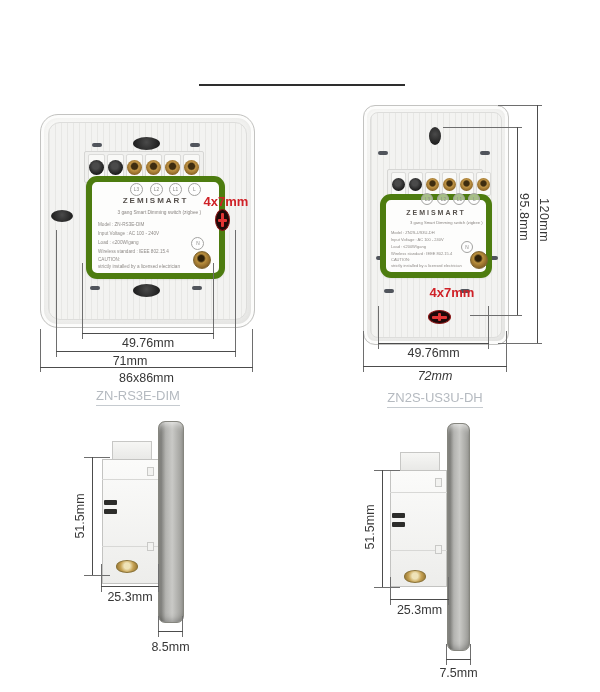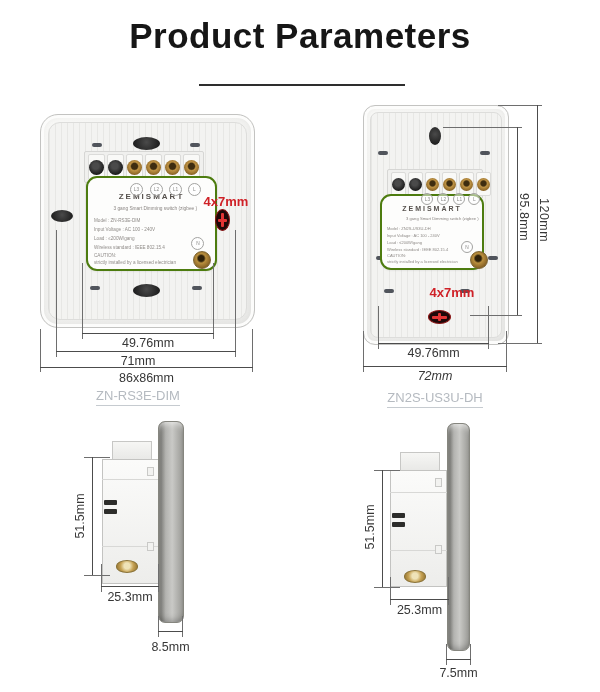--- a/index.html
+++ b/index.html
@@ -22,21 +22,21 @@
   .slotmark{position:absolute;width:10px;height:4px;background:#343842;border-radius:2px;opacity:.85;}
   .tstrip{position:absolute;display:flex;background:#f0f0ee;border:1px solid #d6d6d4;border-radius:2px;padding:2px;box-sizing:border-box;}
   .tcell{flex:1;margin:0 1px;background:#f9f9f7;border:1px solid #dbdbd9;border-radius:2px;
          display:flex;align-items:center;justify-content:center;}
   .screw{border-radius:50%;}
   .screw.black{background:radial-gradient(circle at 45% 40%, #4a4a4a 0 25%, #161616 75%);}
   .screw.brass{background:radial-gradient(circle at 50% 42%, #3e2d10 0 26%, #c09445 38%, #8a6426 72%, #65491b);}
   .tcircle{position:absolute;border:1px solid #a3a3a1;border-radius:50%;color:#8d8d8b;background:rgba(255,255,255,.5);
            display:flex;align-items:center;justify-content:center;}
   .tcircle span{font-size:8px;transform:scale(.6);white-space:nowrap;}
-  .specpanel{position:absolute;background:#fdfdfc;border:2px solid #4d7c0f;border-radius:11px;
+  .specpanel{position:absolute;background:#fdfdfc;border:6px solid #4d7c0f;border-radius:11px;
              box-shadow:0 1px 2px rgba(0,0,0,.06);}
   .brand{position:absolute;left:0;width:100%;text-align:center;font-weight:700;color:#56514d;letter-spacing:2px;}
   .ptype{position:absolute;left:0;width:100%;text-align:center;color:#8a8582;font-size:8px;
          transform:scale(.60);transform-origin:50% 0;white-space:nowrap;}
   .specline{position:absolute;color:#8f8b88;font-size:8px;transform:scale(.58);transform-origin:0 0;white-space:nowrap;}
   .bigscrew{position:absolute;border-radius:50%;border:1px solid #7d6430;
             background:radial-gradient(circle at 45% 40%, #2e2109 0 22%, #b98f3e 36%, #8a6426 70%, #5f4517);}
 
   
   .rednote{position:absolute;text-align:center;font-size:13px;font-weight:700;color:#cf2127;}
@@ -65,21 +65,20 @@
   .modseam{position:absolute;height:1px;background:#d8d8d6;}
   .modnotch{position:absolute;width:7px;height:9px;border:1px solid #c9c9c7;background:#f2f2f0;box-sizing:border-box;}
   .modscrew{position:absolute;border-radius:50%/45%;border:1px solid #8a7339;
      background:radial-gradient(circle at 50% 45%, #efe3b8 0 25%, #c6a254 55%, #8a6b2c);}
 </style>
 </head>
 <body>
 
 <div class="canvas">
 
-  <div class="title">Product Parameters</div>
   <div class="title-rule"></div>
 
   <div>
     <div class="frame" style="left:40px;top:114px;width:213px;height:212px;border-radius:18px;"></div>
     <div class="innerpanel" style="left:48px;top:122px;width:197px;height:196px;border-radius:12px;"></div>
     <div class="holeslot" style="left:133px;top:137px;width:27px;height:13px;"></div>
     <div class="holeslot" style="left:51px;top:210px;width:22px;height:12px;"></div>
     <div class="holeslot" style="left:133px;top:284px;width:27px;height:13px;"></div>
     <div class="slotmark" style="left:92px;top:143px;"></div>
     <div class="slotmark" style="left:190px;top:143px;"></div>
@@ -143,21 +142,21 @@
     </div>
 
     <div class="ext-v" style="left:82px;top:263px;height:76px;"></div>
     <div class="ext-v" style="left:213px;top:263px;height:76px;"></div>
     <div class="dl-h" style="left:82px;top:333px;width:132px;"></div>
     <div class="dimlabel" style="left:82px;top:336px;width:132px;">49.76mm</div>
 
     <div class="ext-v" style="left:56px;top:230px;height:127px;"></div>
     <div class="ext-v" style="left:235px;top:230px;height:127px;"></div>
     <div class="dl-h" style="left:56px;top:351px;width:180px;"></div>
-    <div class="dimlabel" style="left:48px;top:354px;width:180px;">71mm</div>
+    <div class="dimlabel" style="left:40px;top:354px;width:180px;">71mm</div>
 
     <div class="ext-v" style="left:40px;top:329px;height:43px;"></div>
     <div class="ext-v" style="left:252px;top:329px;height:43px;"></div>
     <div class="dl-h" style="left:40px;top:367px;width:213px;"></div>
     <div class="dimlabel" style="left:40px;top:371px;width:213px;">86x86mm</div>
 
     <div class="modelname" style="left:40px;top:388px;width:196px;"><span>ZN-RS3E-DIM</span></div>
   </div>
 
   <div>

